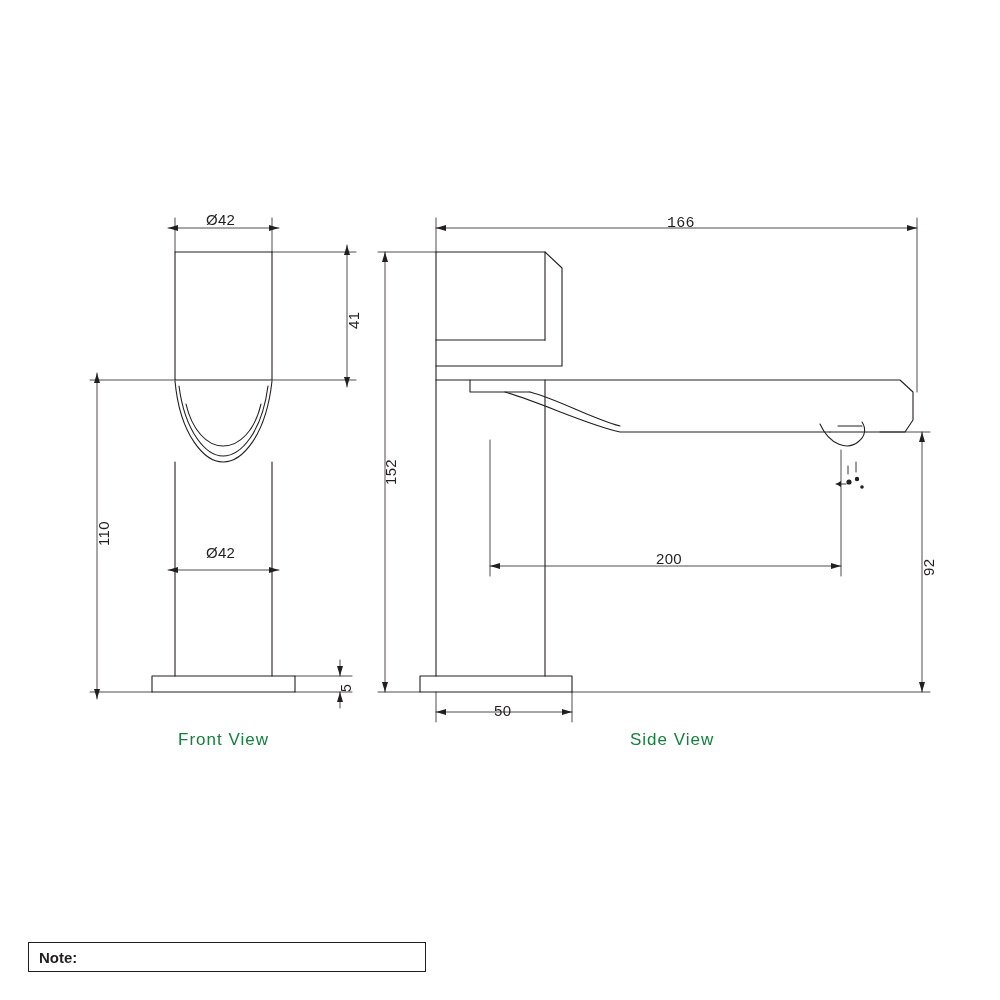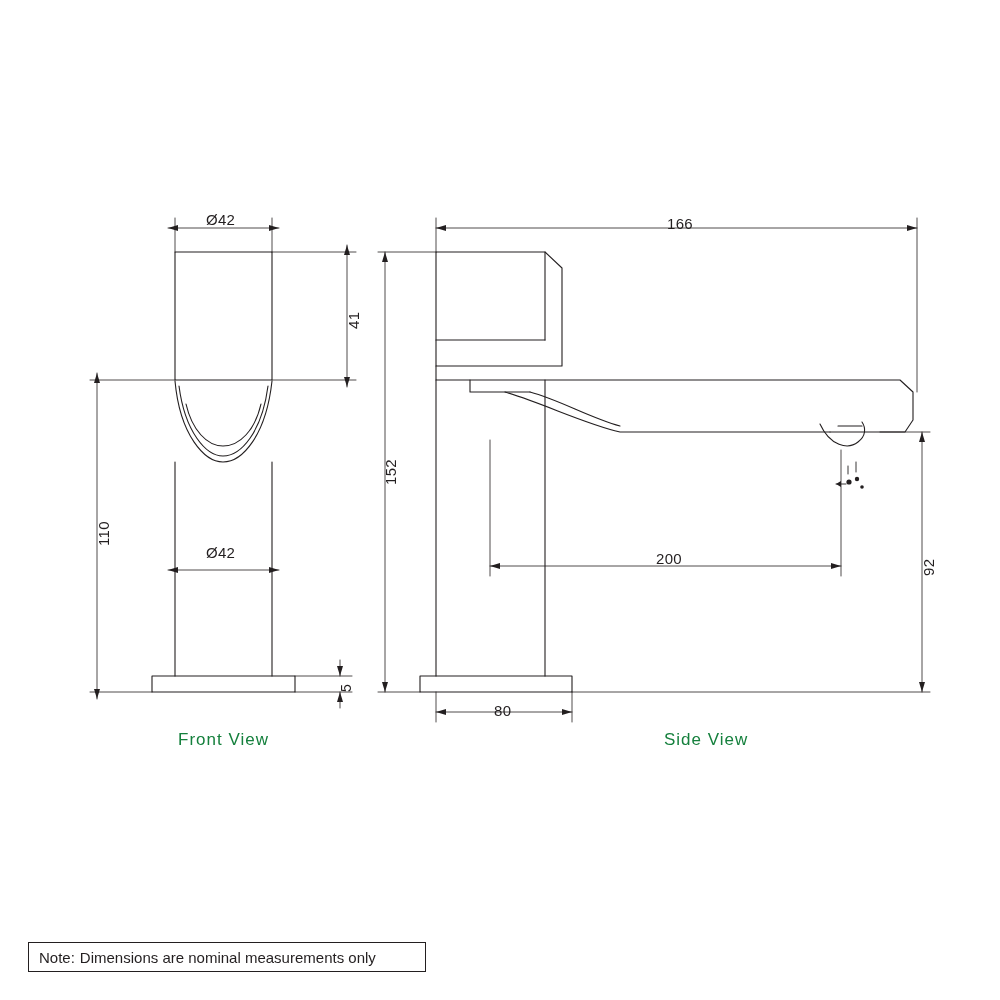--- a/index.html
+++ b/index.html
@@ -44,21 +44,21 @@
     top: 942px;
     width: 398px;
     height: 30px;
     border: 1.6px solid #231f20;
     box-sizing: border-box;
     display: flex;
     align-items: center;
     padding-left: 10px;
     font-size: 15px;
   }
-  .note-box b { font-weight: normal; margin-right: 5px; }
+  .note-box b { font-weight: bold; margin-right: 5px; }
 </style>
 </head>
 <body>
 
 <div id="stage">
 
   <svg class="drawing" viewBox="0 0 1000 1000">
     <g fill="none" stroke="#231f20" stroke-width="1.1" stroke-linejoin="round" stroke-linecap="round">
 
       <g>
@@ -189,25 +189,24 @@
     </g>
   </svg>
 
   <div class="lbl" style="left:206px; top:211px;">Ø42</div>
   <div class="lbl" style="left:206px; top:544px;">Ø42</div>
   <div class="lbl rot90" style="left:345px; top:329px;">41</div>
   <div class="lbl rot90" style="left:95px; top:546px;">110</div>
   <div class="lbl small rot90" style="left:338px; top:692px;">5</div>
   <div class="lbl view-title" style="left:178px; top:730px;">Front View</div>
 
-  <div class="lbl" style="left:667px; top:215px;">166</div>
+  <div class="lbl" style="left:667px; top:215px;font-family:Liberation Mono, monospace;">166</div>
   <div class="lbl rot90" style="left:382px; top:485px;">152</div>
   <div class="lbl" style="left:656px; top:550px;">200</div>
   <div class="lbl rot90" style="left:920px; top:576px;">92</div>
-  <div class="lbl" style="left:494px; top:702px;">80</div>
-  <div class="lbl view-title" style="left:664px; top:730px;">Side View</div>
+  <div class="lbl" style="left:494px; top:702px;">50</div>
+  <div class="lbl view-title" style="left:630px; top:730px;">Side View</div>
 
   <div class="note-box">
     <b>Note:</b>
-    <span>Dimensions are nominal measurements only</span>
   </div>
 
 </div>
 
 </body></html>

